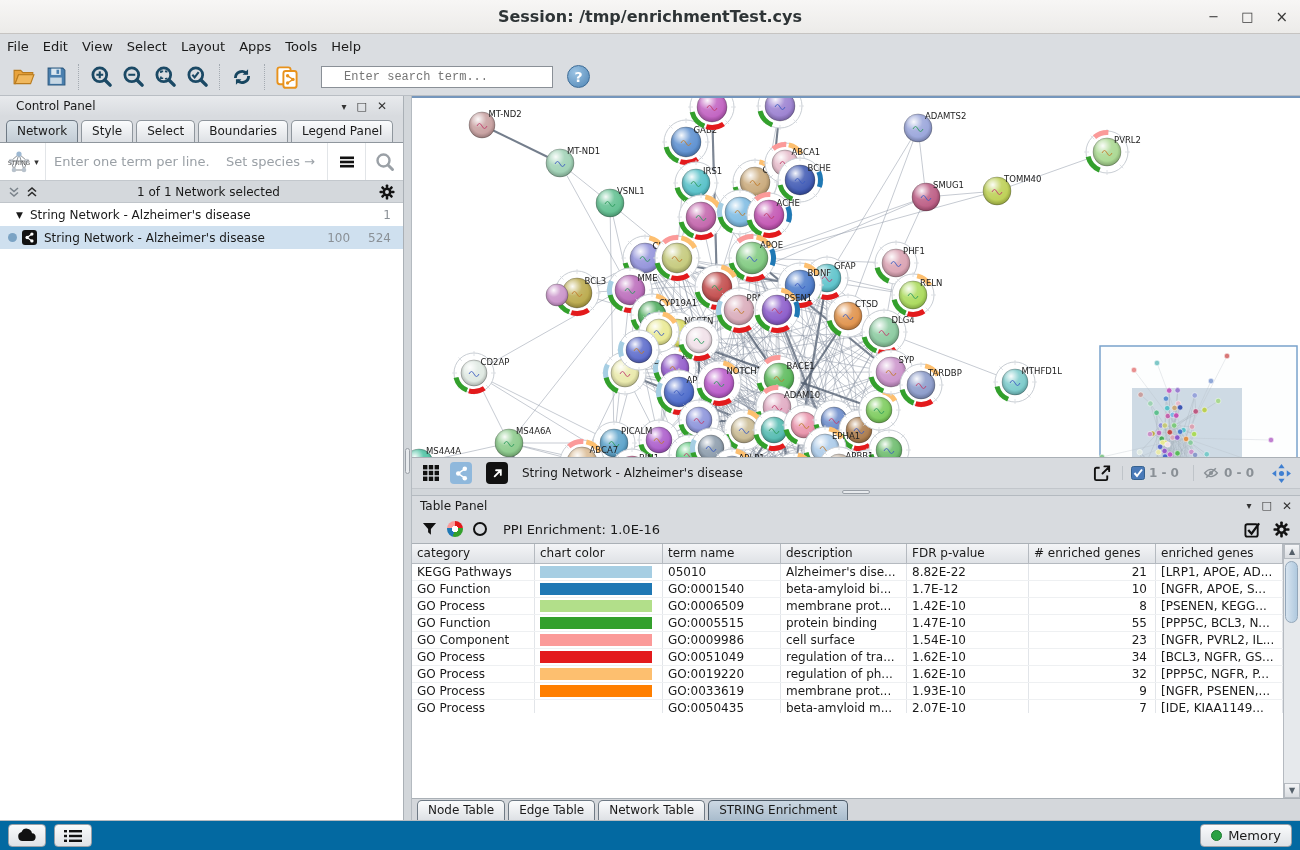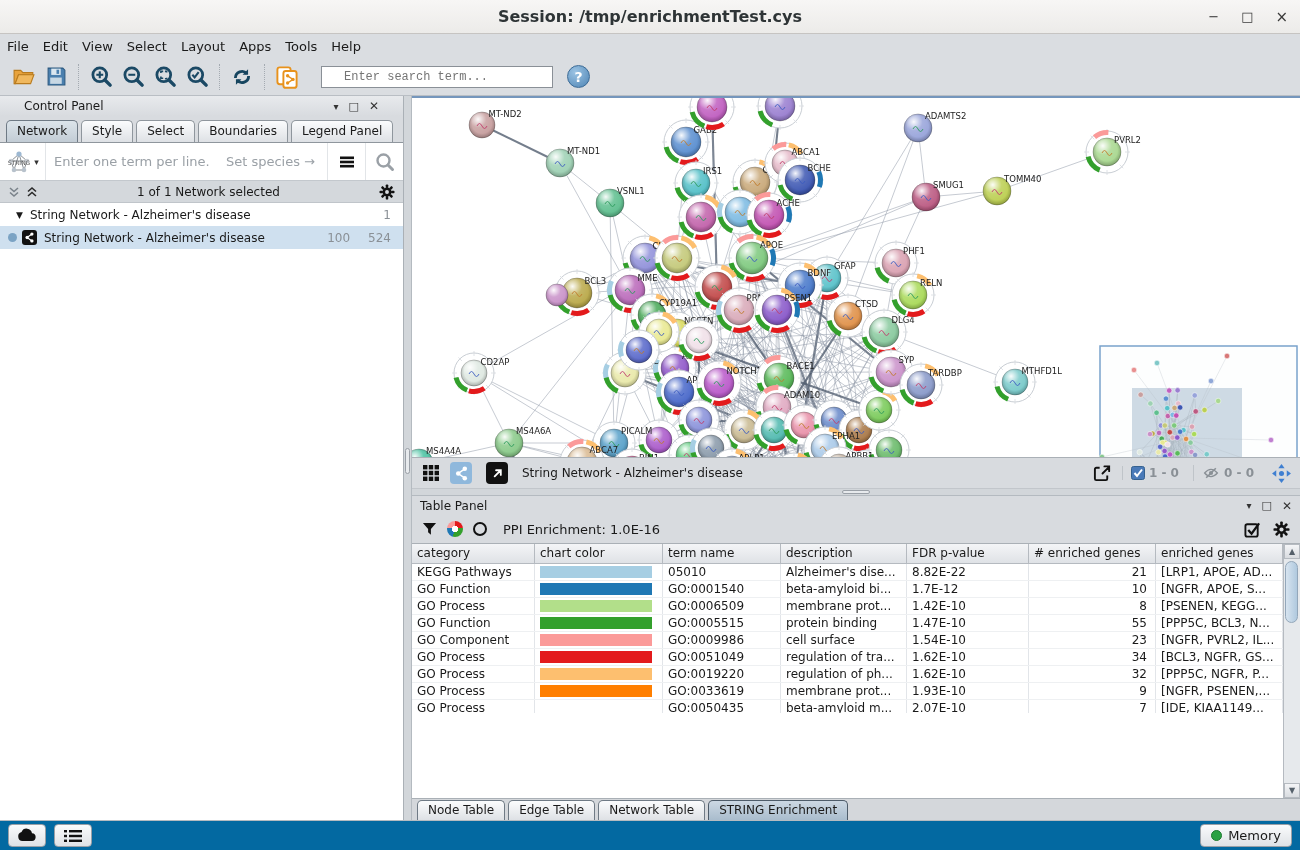--- a/index.html
+++ b/index.html
@@ -20,21 +20,21 @@
   .tsep{width:1px;height:26px;border-left:1px dotted #a4aab1;margin:0 6px}
   .searchbox{width:232px;height:22px;border:1px solid #8a9097;background:#fff;font-size:12px;padding:0 22px;margin:0 14px 0 18px;font-family:Liberation Mono, monospace}
   .help-circle{width:23px;height:23px;border-radius:50%;background:radial-gradient(circle at 35% 30%,#9cc4e4,#4e84b4);color:#fff;font-weight:bold;display:flex;align-items:center;justify-content:center;font-size:14px;border:1px solid #3c6b96}
   
   .main{display:flex;height:724px}
   .left-col{width:404px;display:flex;flex-direction:column;background:#d8dbdf;border-right:1px solid #aab0b6}
   .vsplit{width:8px;background:#d2d6da;border-right:1px solid #b4bac0;position:relative}
   .vsplit .pill{position:absolute;left:1px;top:352px;width:5px;height:26px;border:1px solid #9aa0a7;border-radius:3px;background:#e7eaed}
   .right-col{flex:1;display:flex;flex-direction:column;min-width:0}
   
-  .cp-header{height:20px;display:flex;align-items:center;padding:0 24px;background:linear-gradient(#e8eaed,#d8dbdf);font-size:12px}
+  .cp-header{height:20px;display:flex;align-items:center;padding:0 16px;background:linear-gradient(#e8eaed,#d8dbdf);font-size:12px}
   .cp-header .hbtns{margin-left:auto;display:flex;gap:10px;align-items:center;color:#333}
   .cp-tabs{height:27px;display:flex;align-items:flex-end;gap:3px;padding-left:6px;border-bottom:1px solid #8f969d;background:#d8dbdf}
   .tab{border:1px solid #8f969d;border-bottom:none;border-radius:5px 5px 0 0;padding:3px 10px 4px;font-size:12px;background:linear-gradient(#fbfcfd,#dee1e5);white-space:nowrap}
   .tab.active{background:linear-gradient(#dce4ea,#c2ccd5);border-color:#6f7a85}
   .string-row{height:38px;background:#fff;border-bottom:1px solid #c3c8cd;display:flex;align-items:center}
   .string-logo{width:46px;height:100%;display:flex;align-items:center;justify-content:center;gap:2px;border-right:1px solid #e2e5e8}
   .string-input{flex:1;position:relative;height:100%;display:flex;align-items:center}
   .string-input .ph{color:#9aa0a6;font-size:13px;padding-left:8px}
   .string-input .species{position:absolute;right:12px;color:#9aa0a6;font-size:13px}
   .sq-btn{width:38px;height:100%;display:flex;align-items:center;justify-content:center;border-left:1px solid #e2e5e8}

